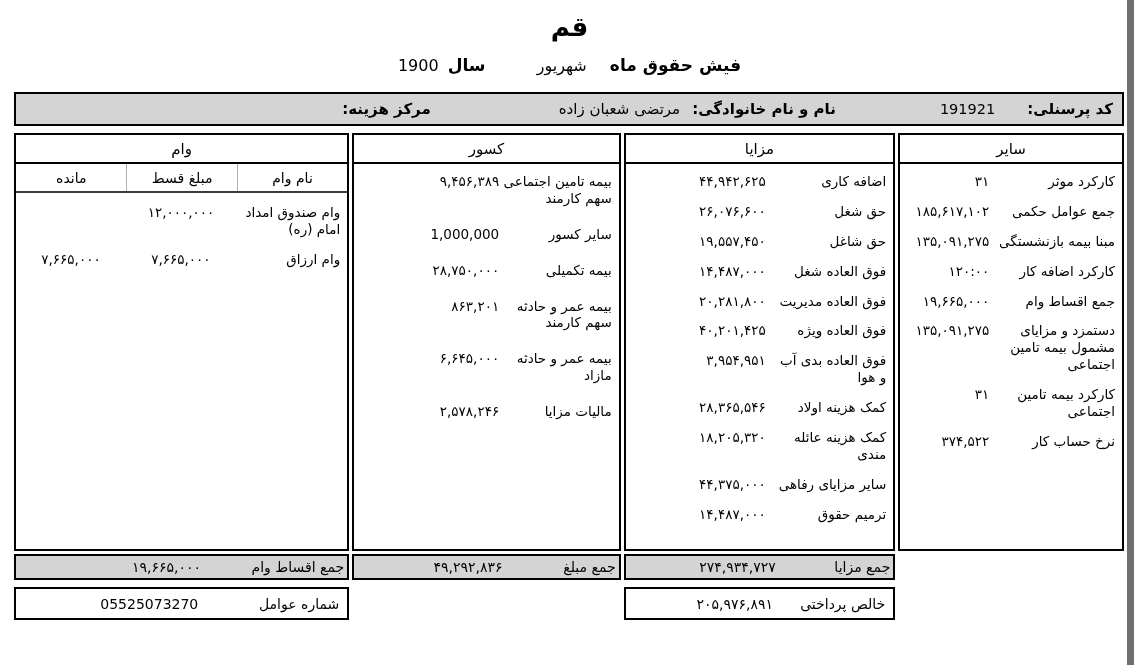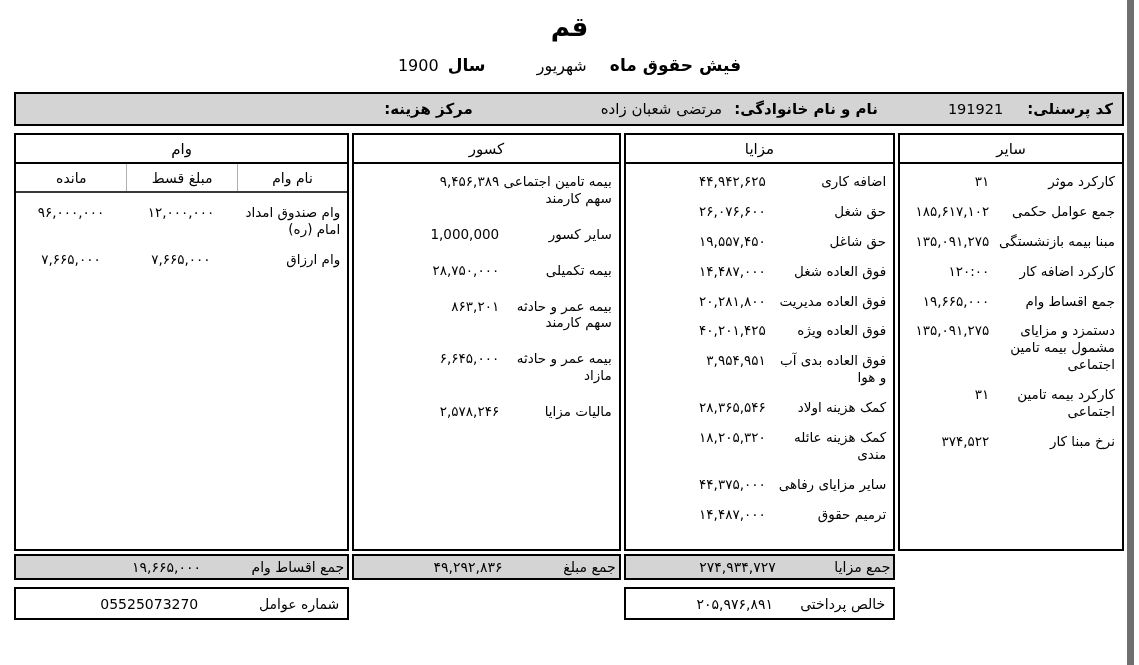--- a/index.html
+++ b/index.html
@@ -18,22 +18,22 @@
   .subtitle .sp2 { margin-left:46px;text-align:right; }
   .subtitle .sp3 { margin-left:4px; }
   .subtitle .yr { direction:ltr; display:inline-block; }
 
   .header-bar {
     margin:17px 15px 0 14px; height:34px; background:#d4d4d4;
     border:2px solid #000; display:flex; align-items:center;
     direction:rtl; font-size:15px; padding:0 9px;
   }
   .header-bar .b { font-weight:bold; }
-  .hb-code-label { margin-left:24px; }
-  .hb-code { direction:ltr; font-size:14.5px; margin-left:70px; }
+  .hb-code-label { margin-left:32px; }
+  .hb-code { direction:ltr; font-size:14.5px; margin-left:104px; }
   .hb-name-label { margin-left:12px; }
   .hb-name { margin-left:128px; }
 
   .columns { margin:7px 15px 0 14px; display:flex; direction:rtl; gap:3px; }
   .col { border:2px solid #000; height:418px; background:#fff; }
   .col-other { width:227px; }
   .col-benefits { width:273px; }
   .col-deductions { width:270px; }
   .col-loan { width:337px; }
   .col-title { height:29px; border-bottom:2px solid #000; display:flex; align-items:center; justify-content:center; font-size:15px; }
@@ -125,21 +125,21 @@
           </div>
         <div class="row">
             <span class="lbl">دستمزد و مزایای مشمول بیمه تامین اجتماعی</span>
             <span class="val">۱۳۵,۰۹۱,۲۷۵</span>
           </div>
         <div class="row">
             <span class="lbl">کارکرد بیمه تامین اجتماعی</span>
             <span class="val">۳۱</span>
           </div>
         <div class="row">
-            <span class="lbl">نرخ مبنا کار</span>
+            <span class="lbl">نرخ حساب کار</span>
             <span class="val">۳۷۴,۵۲۲</span>
           </div>
       </div>
     </div>
 
     <div class="col col-benefits">
       <div class="col-title">مزایا</div>
       <div class="col-body">
         <div class="row">
             <span class="lbl">اضافه کاری</span>
@@ -222,21 +222,20 @@
       <div class="col-title">وام</div>
       <div class="loan-subhead">
         <span>نام وام</span>
         <span>مبلغ قسط</span>
         <span>مانده</span>
       </div>
       <div class="loan-body">
         <div class="loan-row">
           <span class="ln">وام صندوق امداد امام (ره)</span>
           <span class="num">۱۲,۰۰۰,۰۰۰</span>
-          <span class="num">۹۶,۰۰۰,۰۰۰</span>
         </div>
         <div class="loan-row">
           <span class="ln">وام ارزاق</span>
           <span class="num">۷,۶۶۵,۰۰۰</span>
           <span class="num">۷,۶۶۵,۰۰۰</span>
         </div>
       </div>
     </div>
 
   </div>

